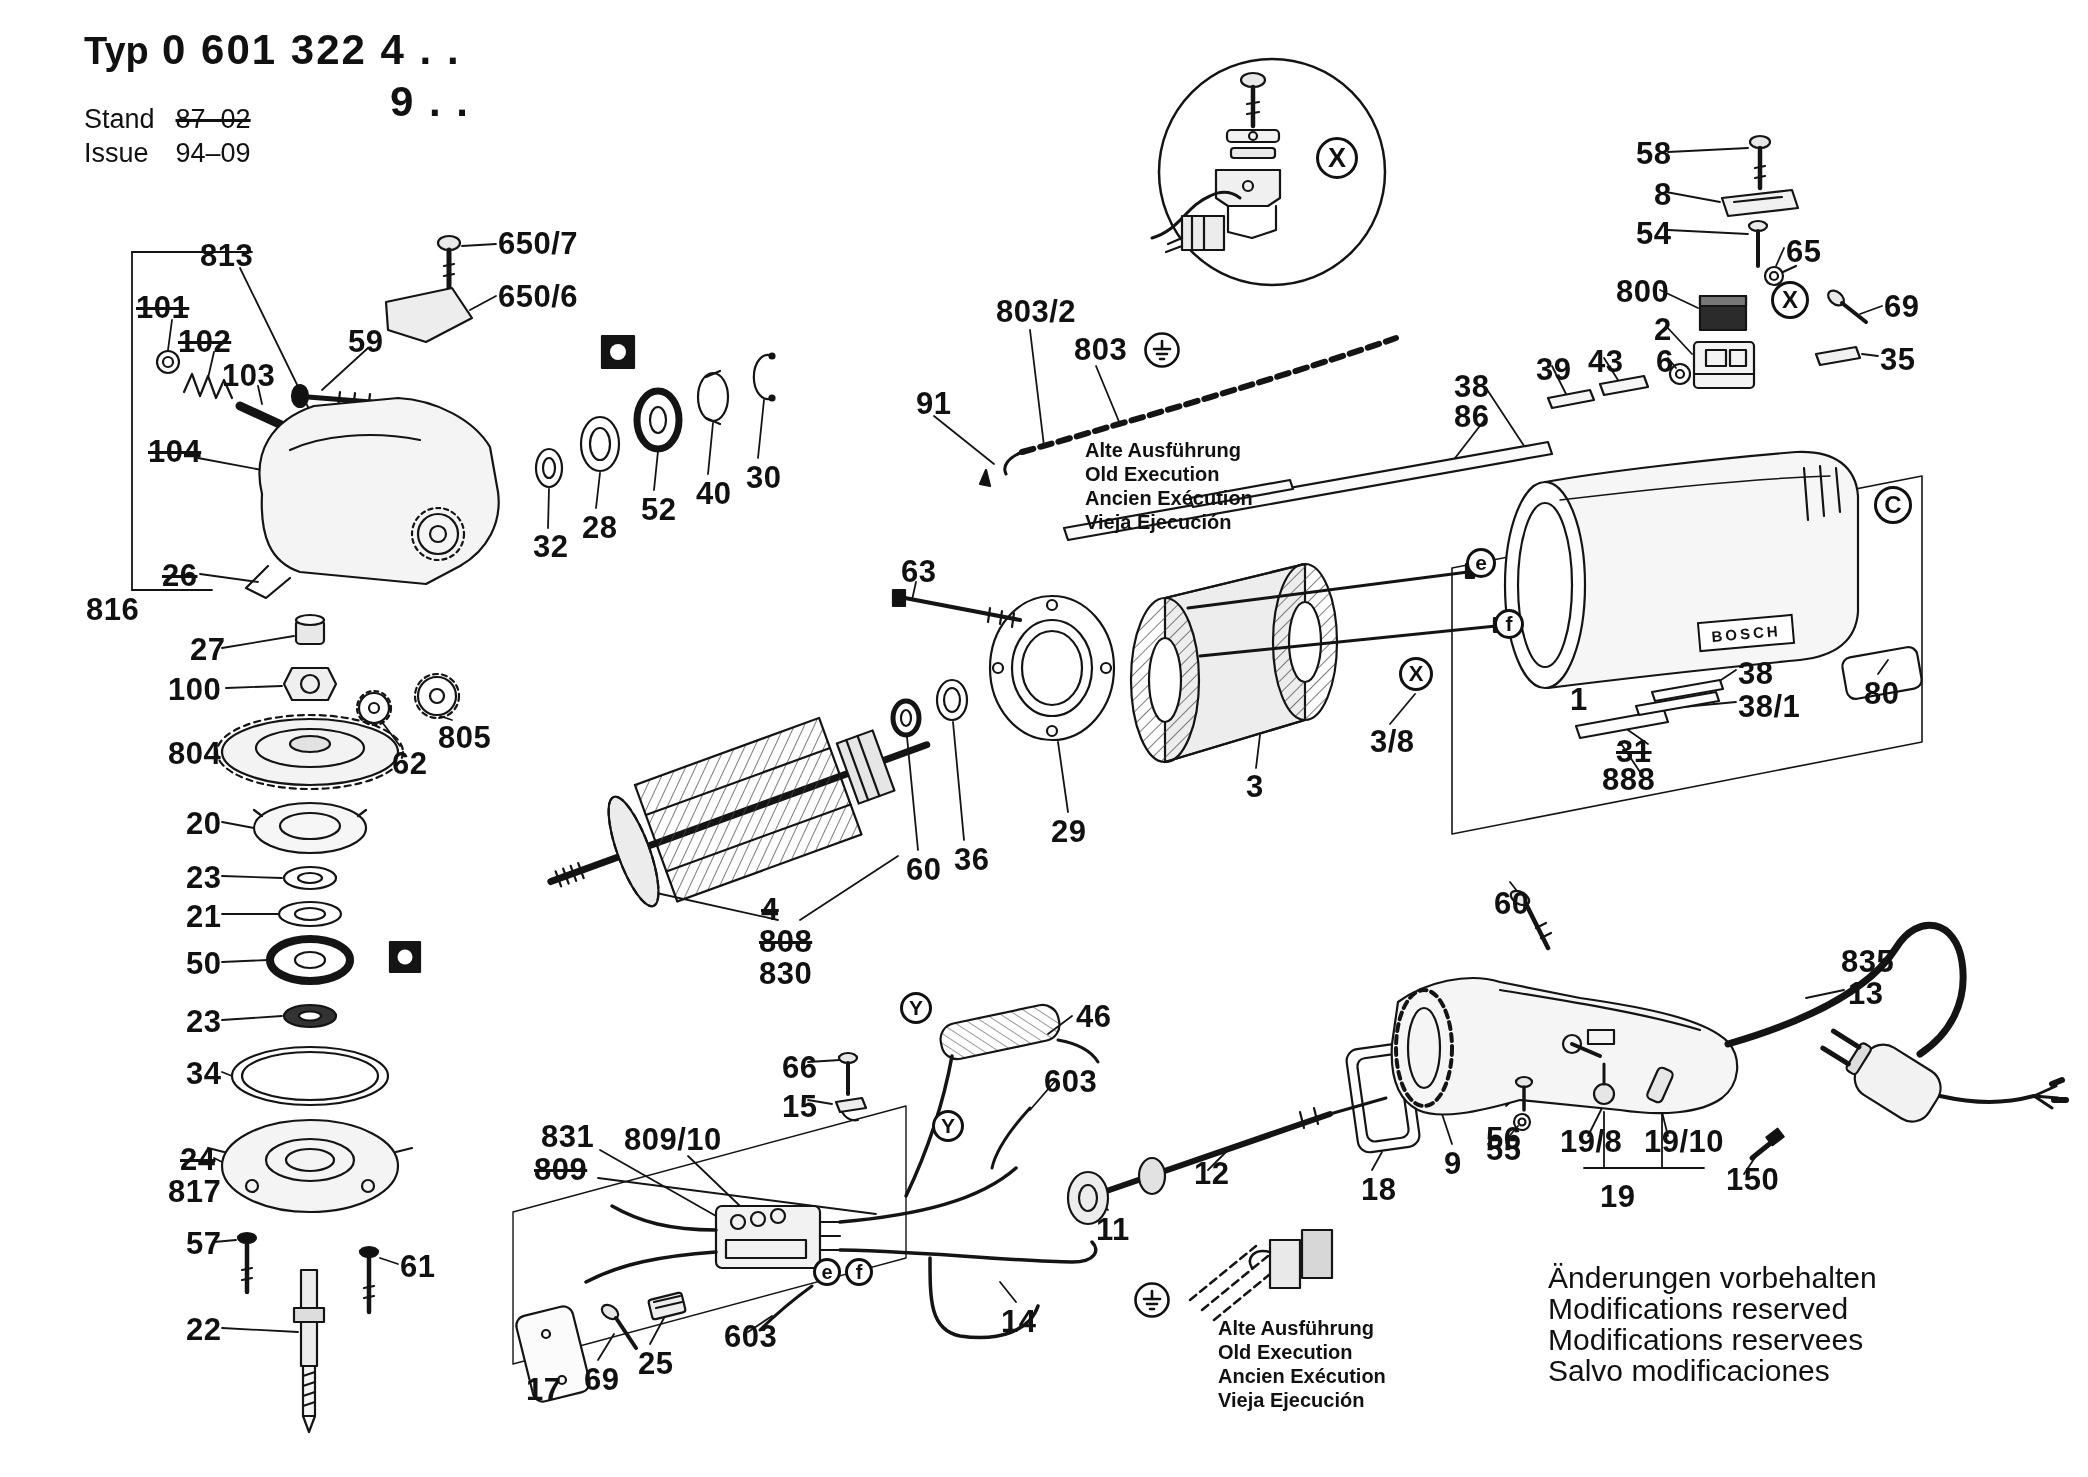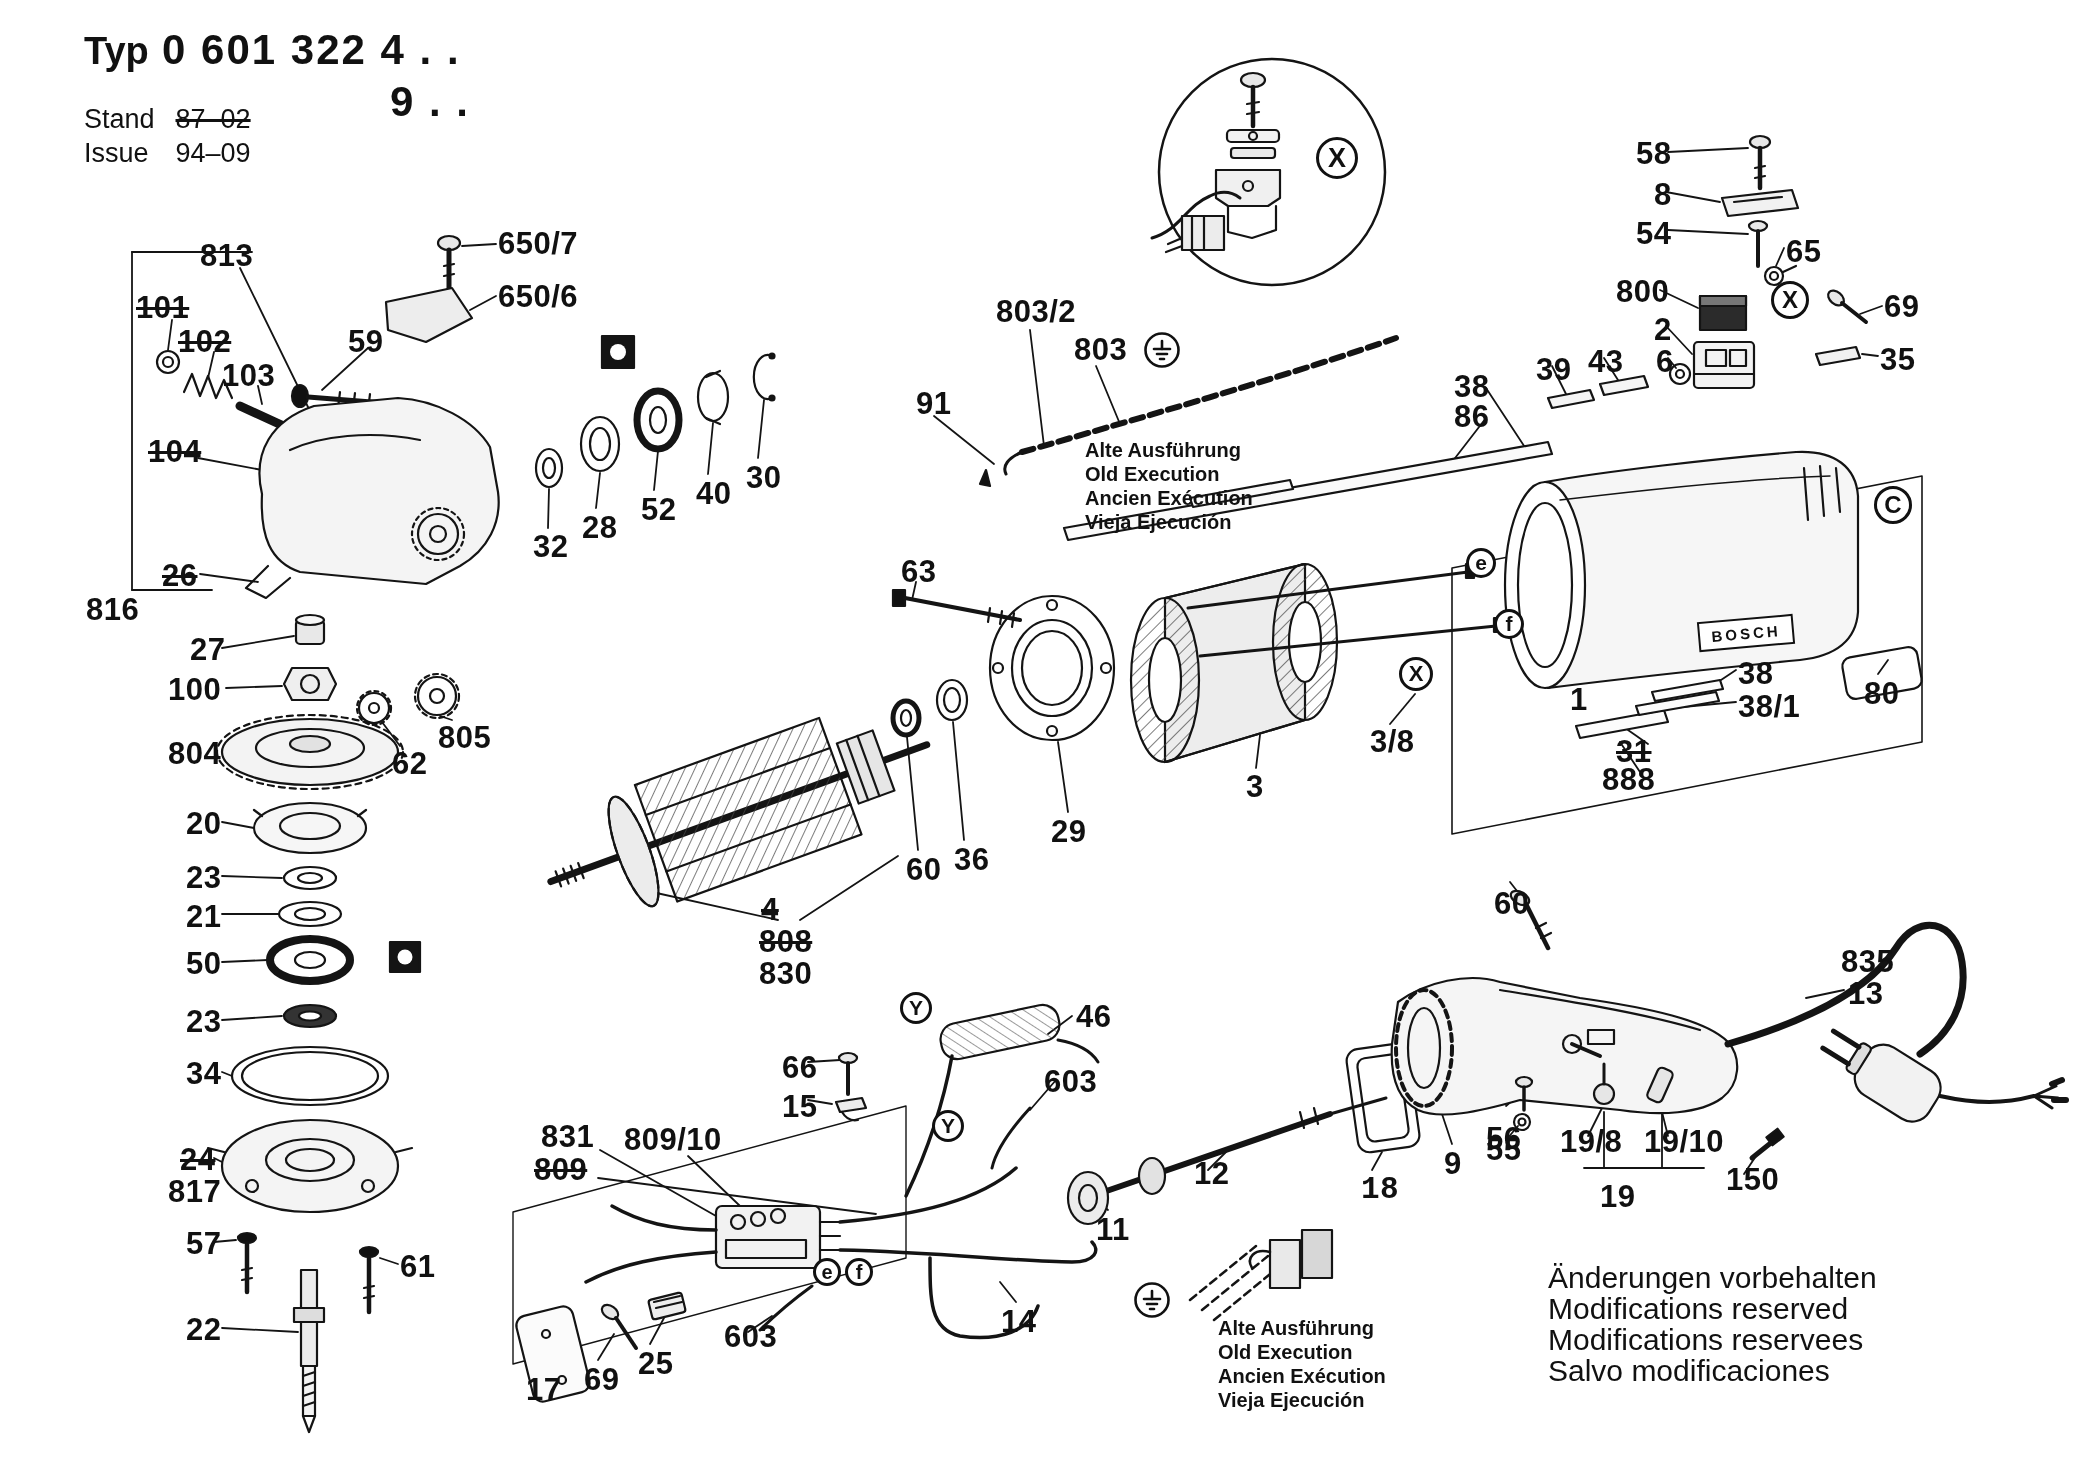--- a/index.html
+++ b/index.html
@@ -602,21 +602,21 @@
       <div class="plabel" style="left: 624px; top: 1124px;">809/10</div>
       <div class="plabel strike" style="left: 534px; top: 1154px;">809</div>
       <div class="plabel" style="left: 1044px; top: 1066px;">603</div>
       <div class="plabel" style="left: 1096px; top: 1214px;">11</div>
       <div class="plabel" style="left: 1194px; top: 1158px;">12</div>
       <div class="plabel" style="left: 1001px; top: 1306px;">14</div>
       <div class="plabel" style="left: 724px; top: 1321px;">603</div>
       <div class="plabel" style="left: 526px; top: 1374px;">17</div>
       <div class="plabel" style="left: 584px; top: 1364px;">69</div>
       <div class="plabel" style="left: 638px; top: 1348px;">25</div>
-      <div class="plabel" style="left: 1361px; top: 1174px; font-family: Liberation Mono, monospace;">18</div>
+      <div class="plabel" style="left: 1361px; top: 1174px;">18</div>
       <div class="plabel" style="left: 1444px; top: 1148px;">9</div>
       <div class="plabel" style="left: 1486px; top: 1099px; margin-top: 24px;">56</div>
       <div class="plabel" style="left: 1486px; top: 1134px;">55</div>
       <div class="plabel" style="left: 1560px; top: 1126px;">19/8</div>
       <div class="plabel" style="left: 1644px; top: 1126px;">19/10</div>
       <div class="plabel" style="left: 1600px; top: 1181px;">19</div>
       <div class="plabel" style="left: 1726px; top: 1164px;">150</div>
       <div class="plabel" style="left: 1841px; top: 946px;">835</div>
       <div class="plabel" style="left: 1848px; top: 978px;">13</div>
     </div>

